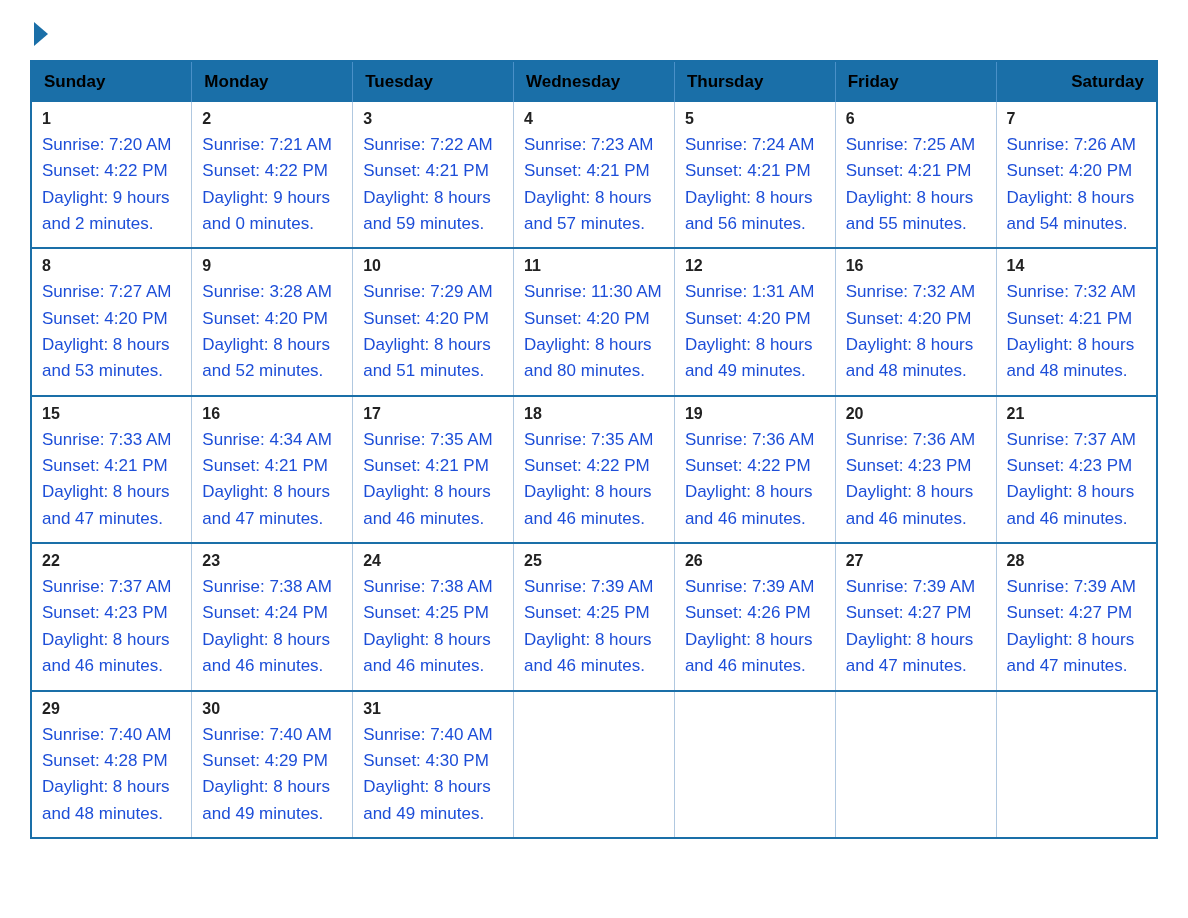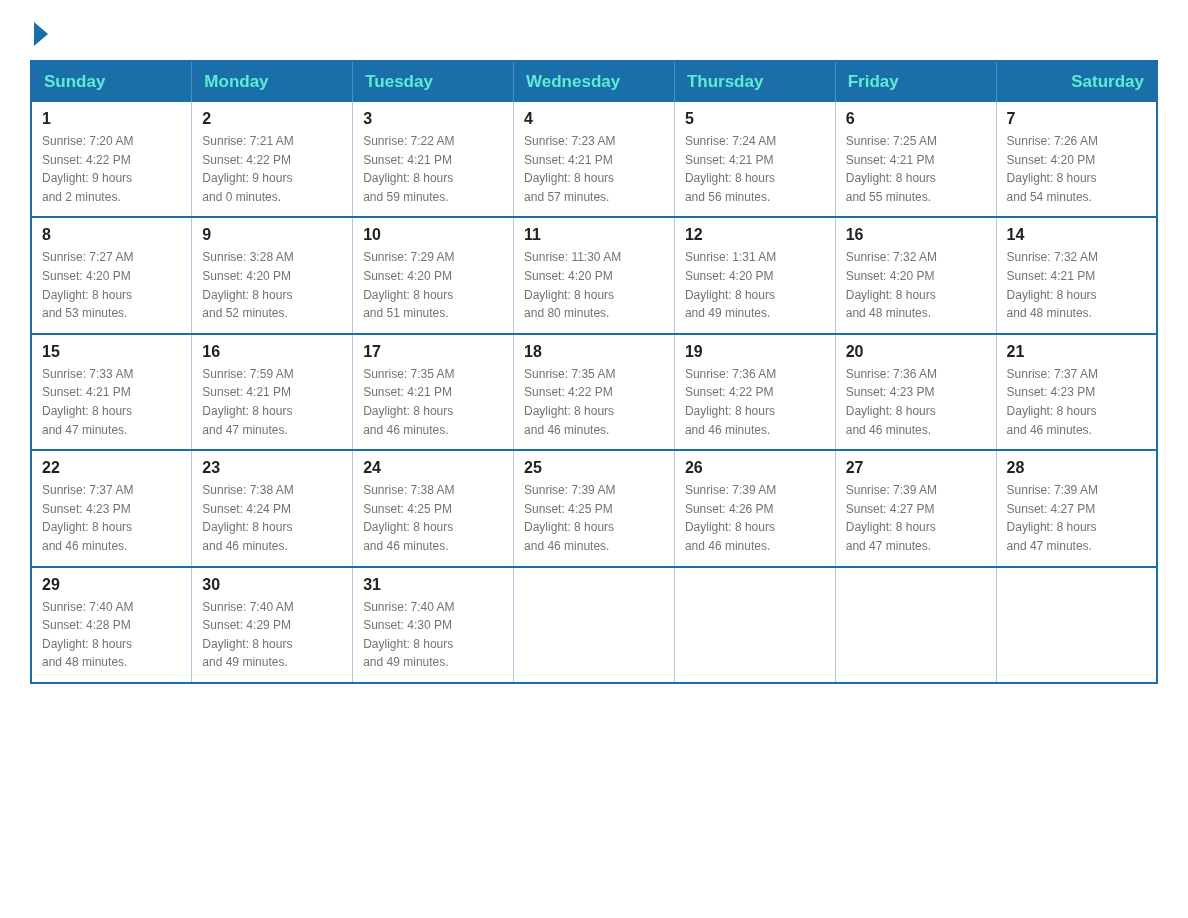--- a/index.html
+++ b/index.html
@@ -60,21 +60,21 @@
       color: #444;
       margin-top: 4px;
     }
     .calendar-table {
       width: 100%;
       border-collapse: collapse;
       border: 2px solid #1a6fa8;
     }
     .calendar-table thead tr th {
       background-color: #1a6fa8;
-      color: #5eead4;
+      color: #000000;
       font-size: 17px;
       font-weight: bold;
       padding: 10px 12px;
       text-align: left;
       border-right: 1px solid #4a90c8;
     }
     .calendar-table thead tr th:last-child {
       border-right: none;
       text-align: right;
     }
@@ -95,23 +95,23 @@
       border-bottom: none;
       margin-left: 44px;
     }
     .day-number {
       font-size: 16px;
       font-weight: bold;
       margin-bottom: 4px;
       display: block;
     }
     .day-info {
-      font-size: 12px;
+      font-size: 17px;
       line-height: 1.55;
-      color: #737373;
+      color: #1d4ed8;
     }
     .empty-cell {
       background: #fff;
     }
   </style>
 </head>
 <body>
 
 <div class="header">
   <div class="logo">
@@ -200,21 +200,21 @@
           <div class="day-info"><span>Sunrise: 7:32 AM</span><br><span>Sunset: 4:21 PM</span><br><span>Daylight: 8 hours</span><br><span>and 48 minutes.</span></div>
         </td>
       </tr>
       <tr>
         <td>
           <span class="day-number">15</span>
           <div class="day-info"><span>Sunrise: 7:33 AM</span><br><span>Sunset: 4:21 PM</span><br><span>Daylight: 8 hours</span><br><span>and 47 minutes.</span></div>
         </td>
         <td>
           <span class="day-number">16</span>
-          <div class="day-info"><span>Sunrise: 7:59 AM</span><br><span>Sunset: 4:21 PM</span><br><span>Daylight: 8 hours</span><br><span>and 47 minutes.</span></div>
+          <div class="day-info"><span>Sunrise: 4:34 AM</span><br><span>Sunset: 4:21 PM</span><br><span>Daylight: 8 hours</span><br><span>and 47 minutes.</span></div>
         </td>
         <td>
           <span class="day-number">17</span>
           <div class="day-info"><span>Sunrise: 7:35 AM</span><br><span>Sunset: 4:21 PM</span><br><span>Daylight: 8 hours</span><br><span>and 46 minutes.</span></div>
         </td>
         <td>
           <span class="day-number">18</span>
           <div class="day-info"><span>Sunrise: 7:35 AM</span><br><span>Sunset: 4:22 PM</span><br><span>Daylight: 8 hours</span><br><span>and 46 minutes.</span></div>
         </td>
         <td>

